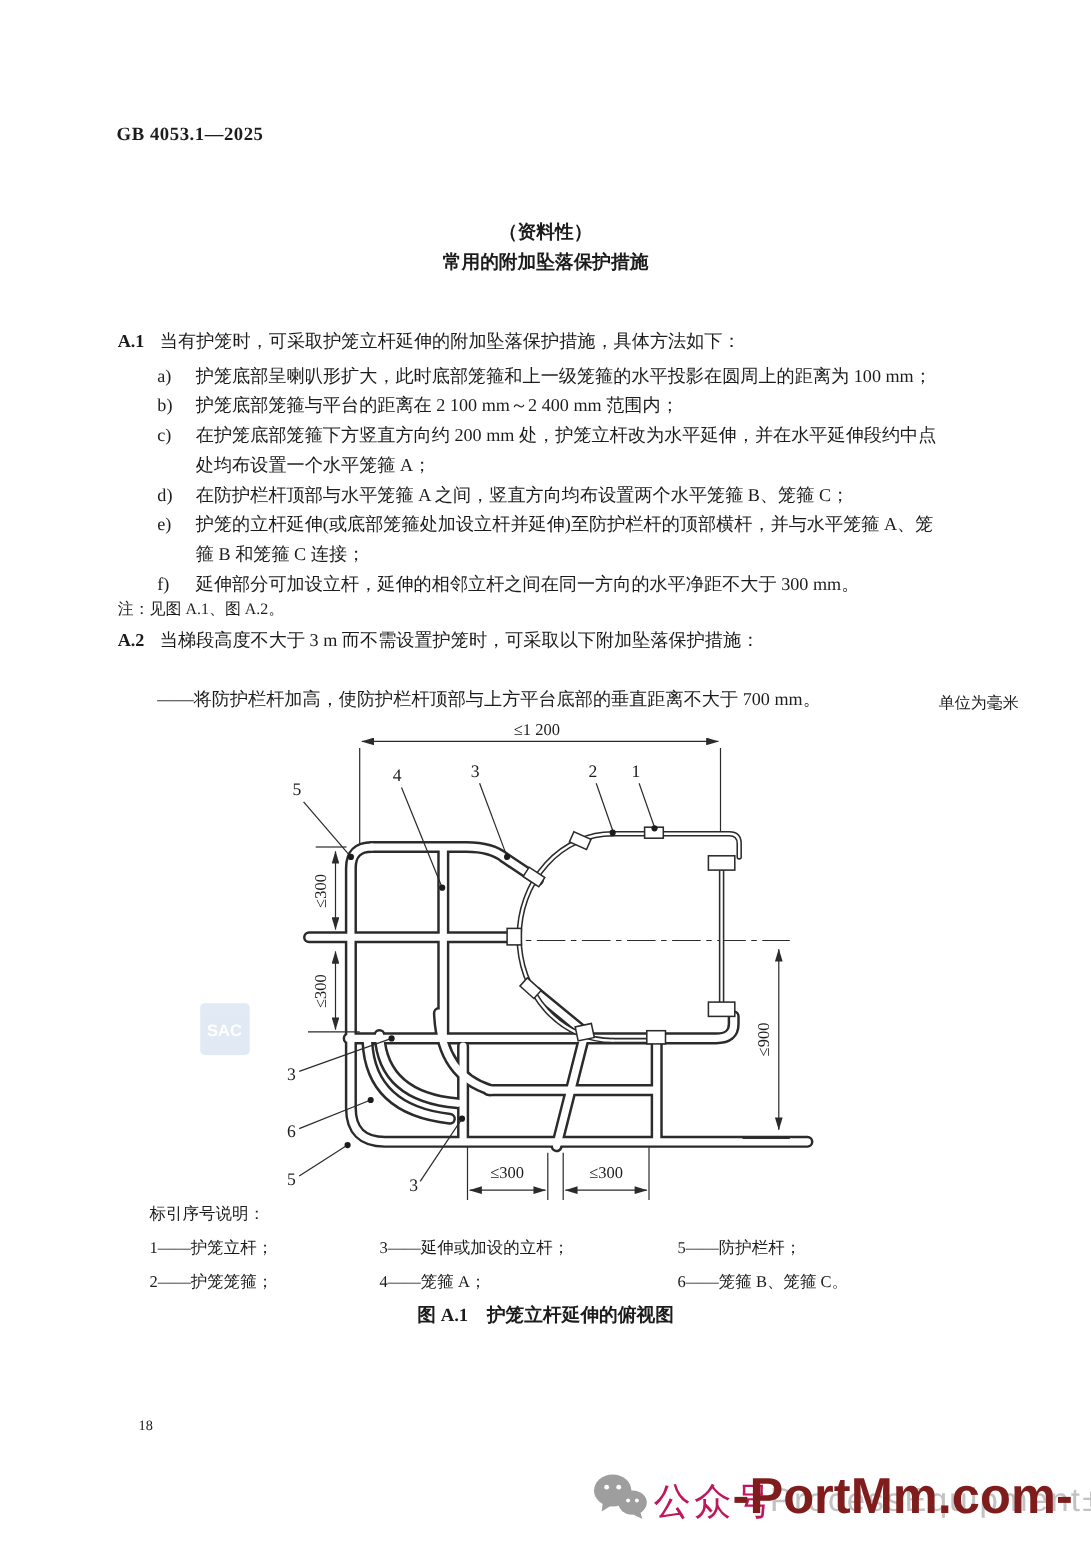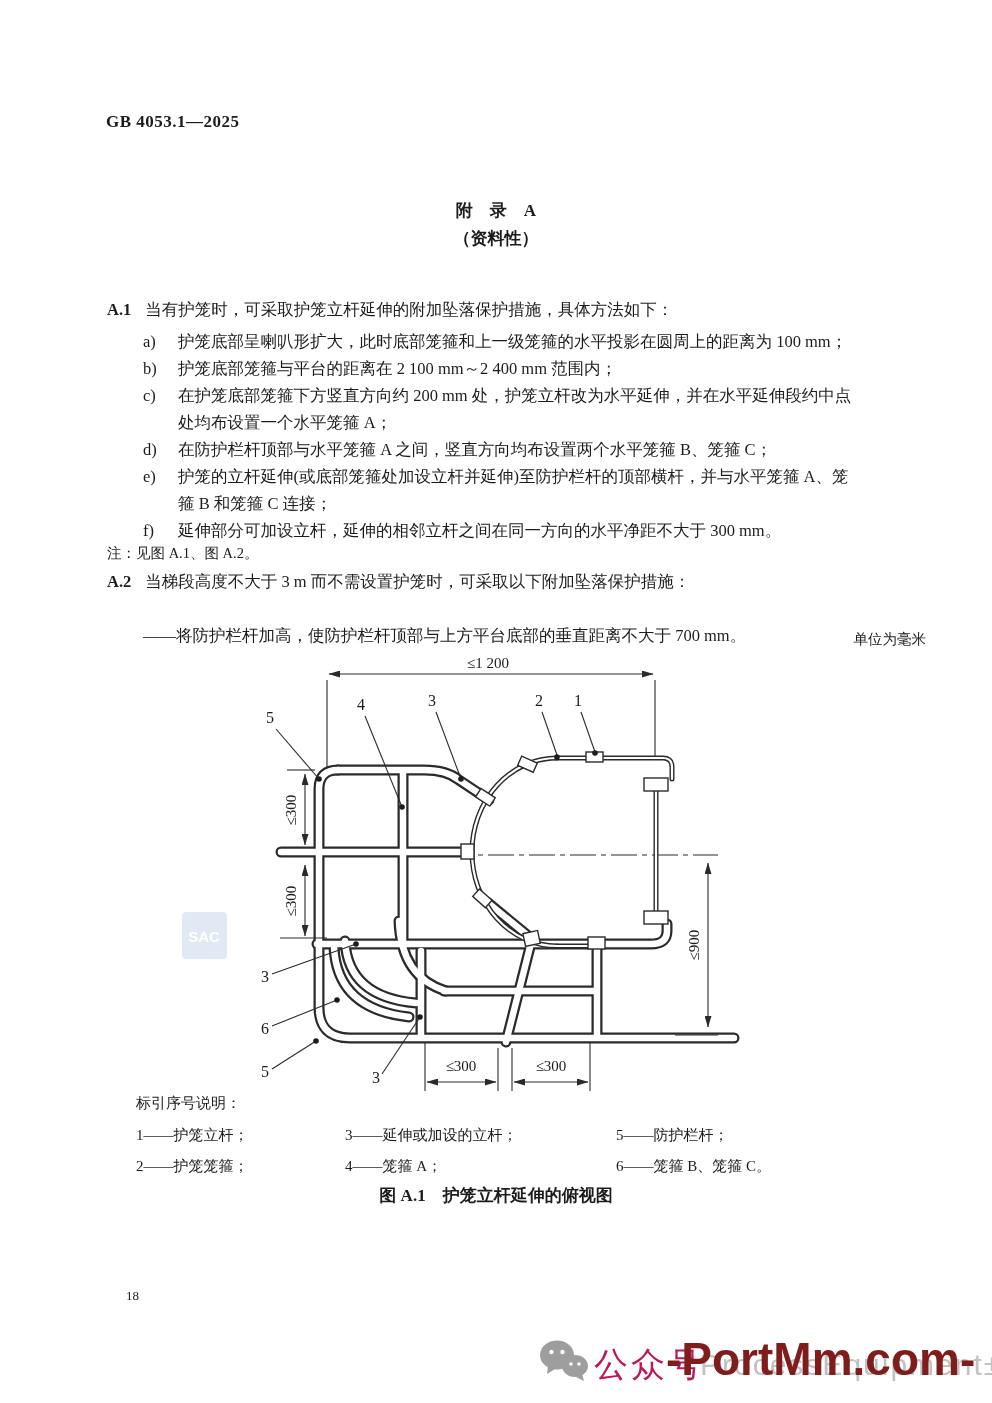--- a/index.html
+++ b/index.html
@@ -43,22 +43,22 @@
   .dot{fill:#1c1c1c;}
 </style>
 </head>
 <body>
 
 <div class="page">
 
   <div class="abs doc-header">GB 4053.1—2025</div>
 
   <div class="abs title-block">
-    <div class="title-line">附　录　A</div>
     <div class="title-line">（资料性）</div>
+    <div class="title-line">常用的附加坠落保护措施</div>
   </div>
 
   <div class="abs body-text para" style="top:296px;">
     <span class="sec-label">A.1</span><span>当有护笼时，可采取护笼立杆延伸的附加坠落保护措施，具体方法如下：</span>
   </div>
 
   <div class="abs body-text item-row" style="top:328px;">
     <span class="item-label">a)</span>
     <span class="item-text">护笼底部呈喇叭形扩大，此时底部笼箍和上一级笼箍的水平投影在圆周上的距离为 100 mm；</span>
   </div>

